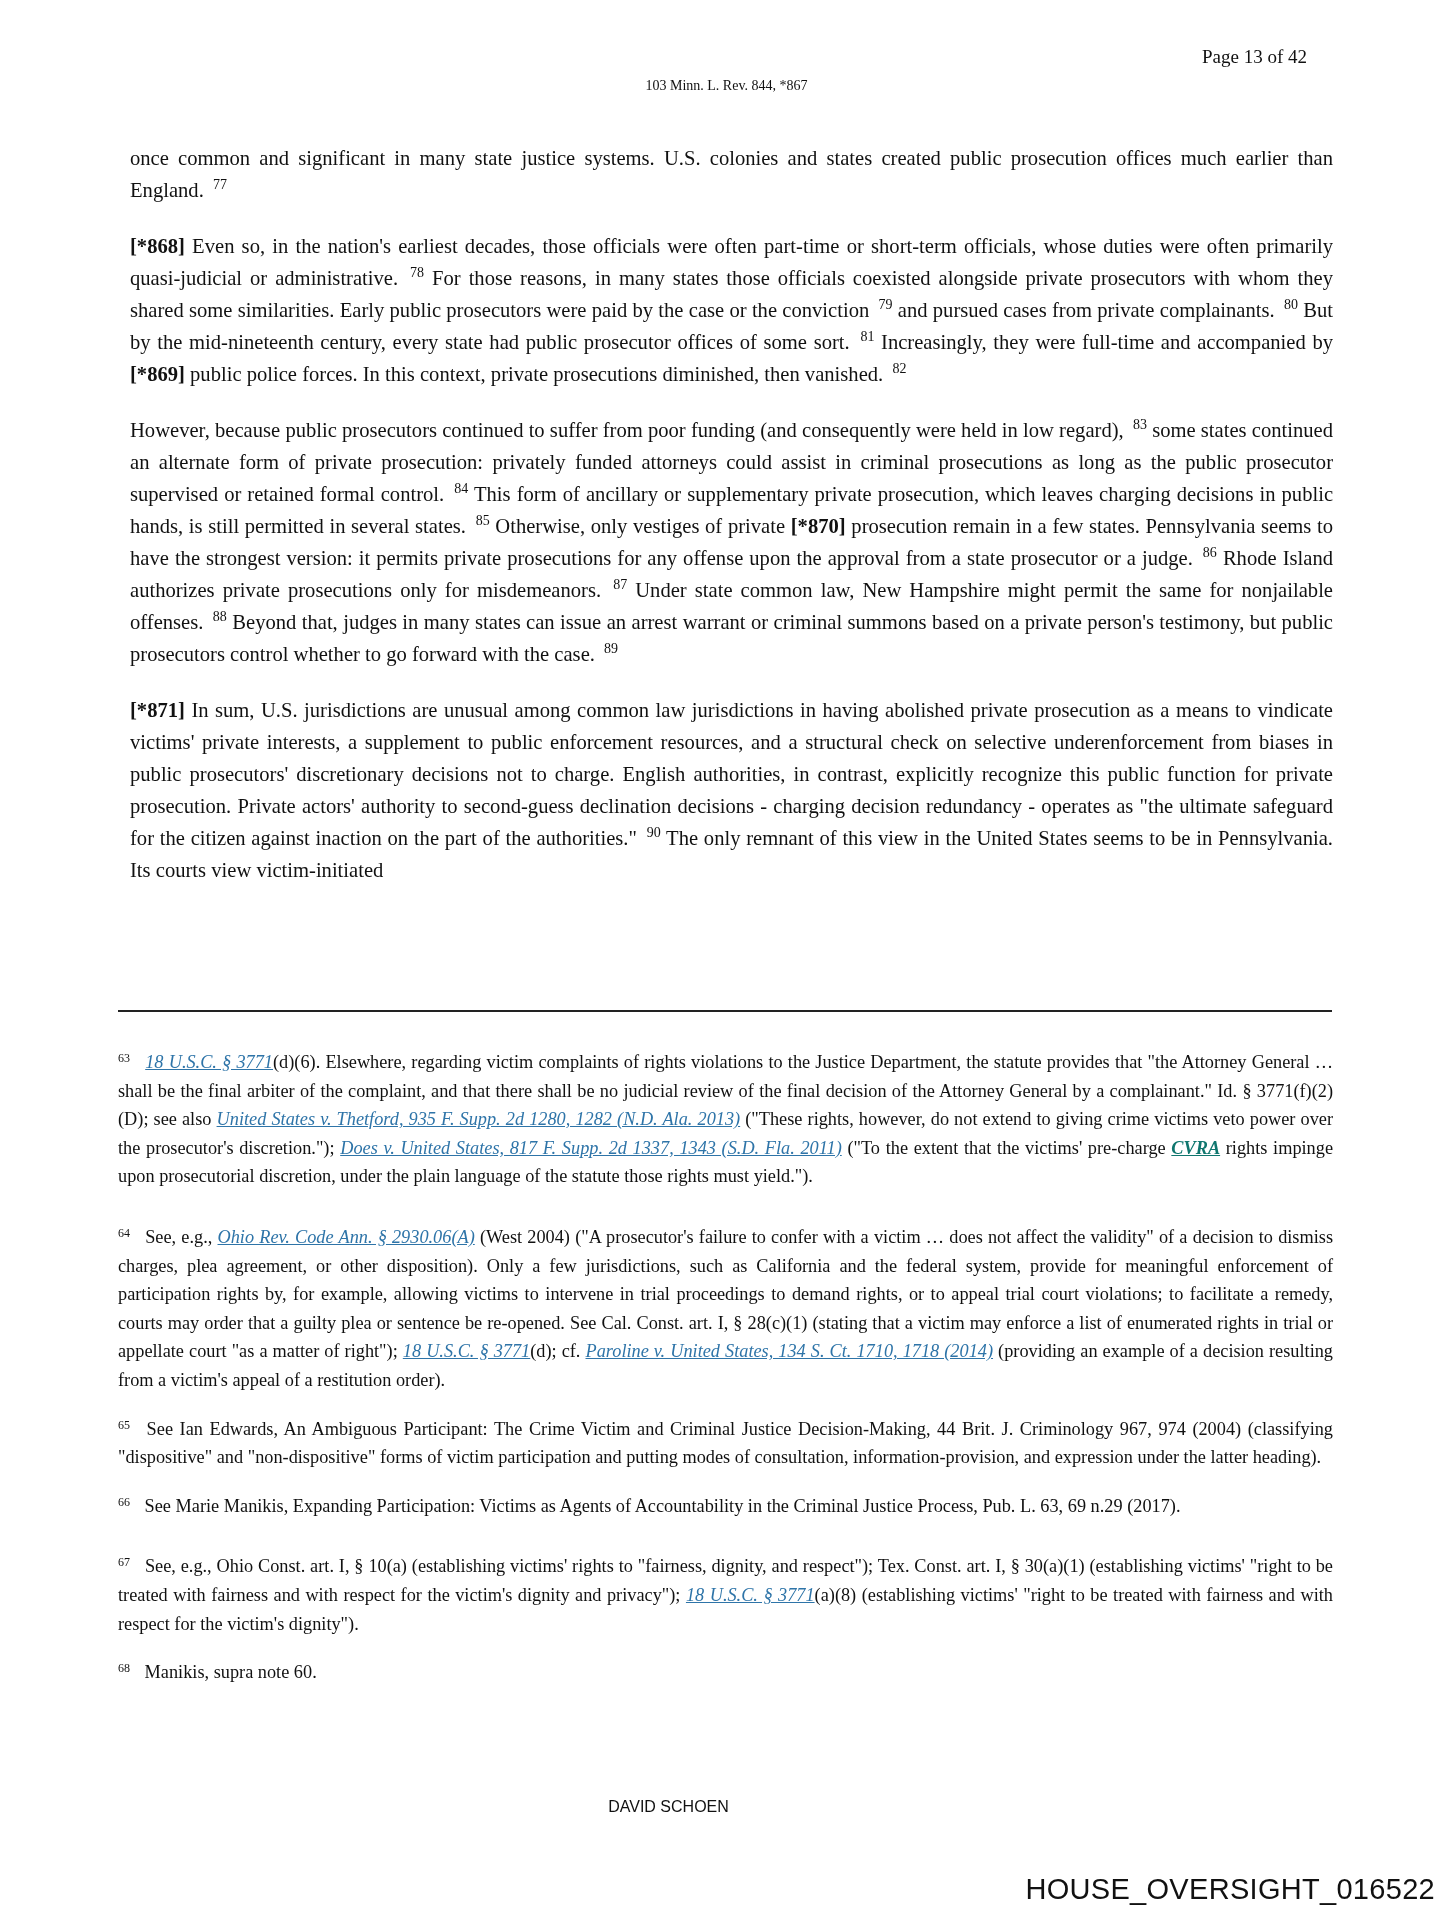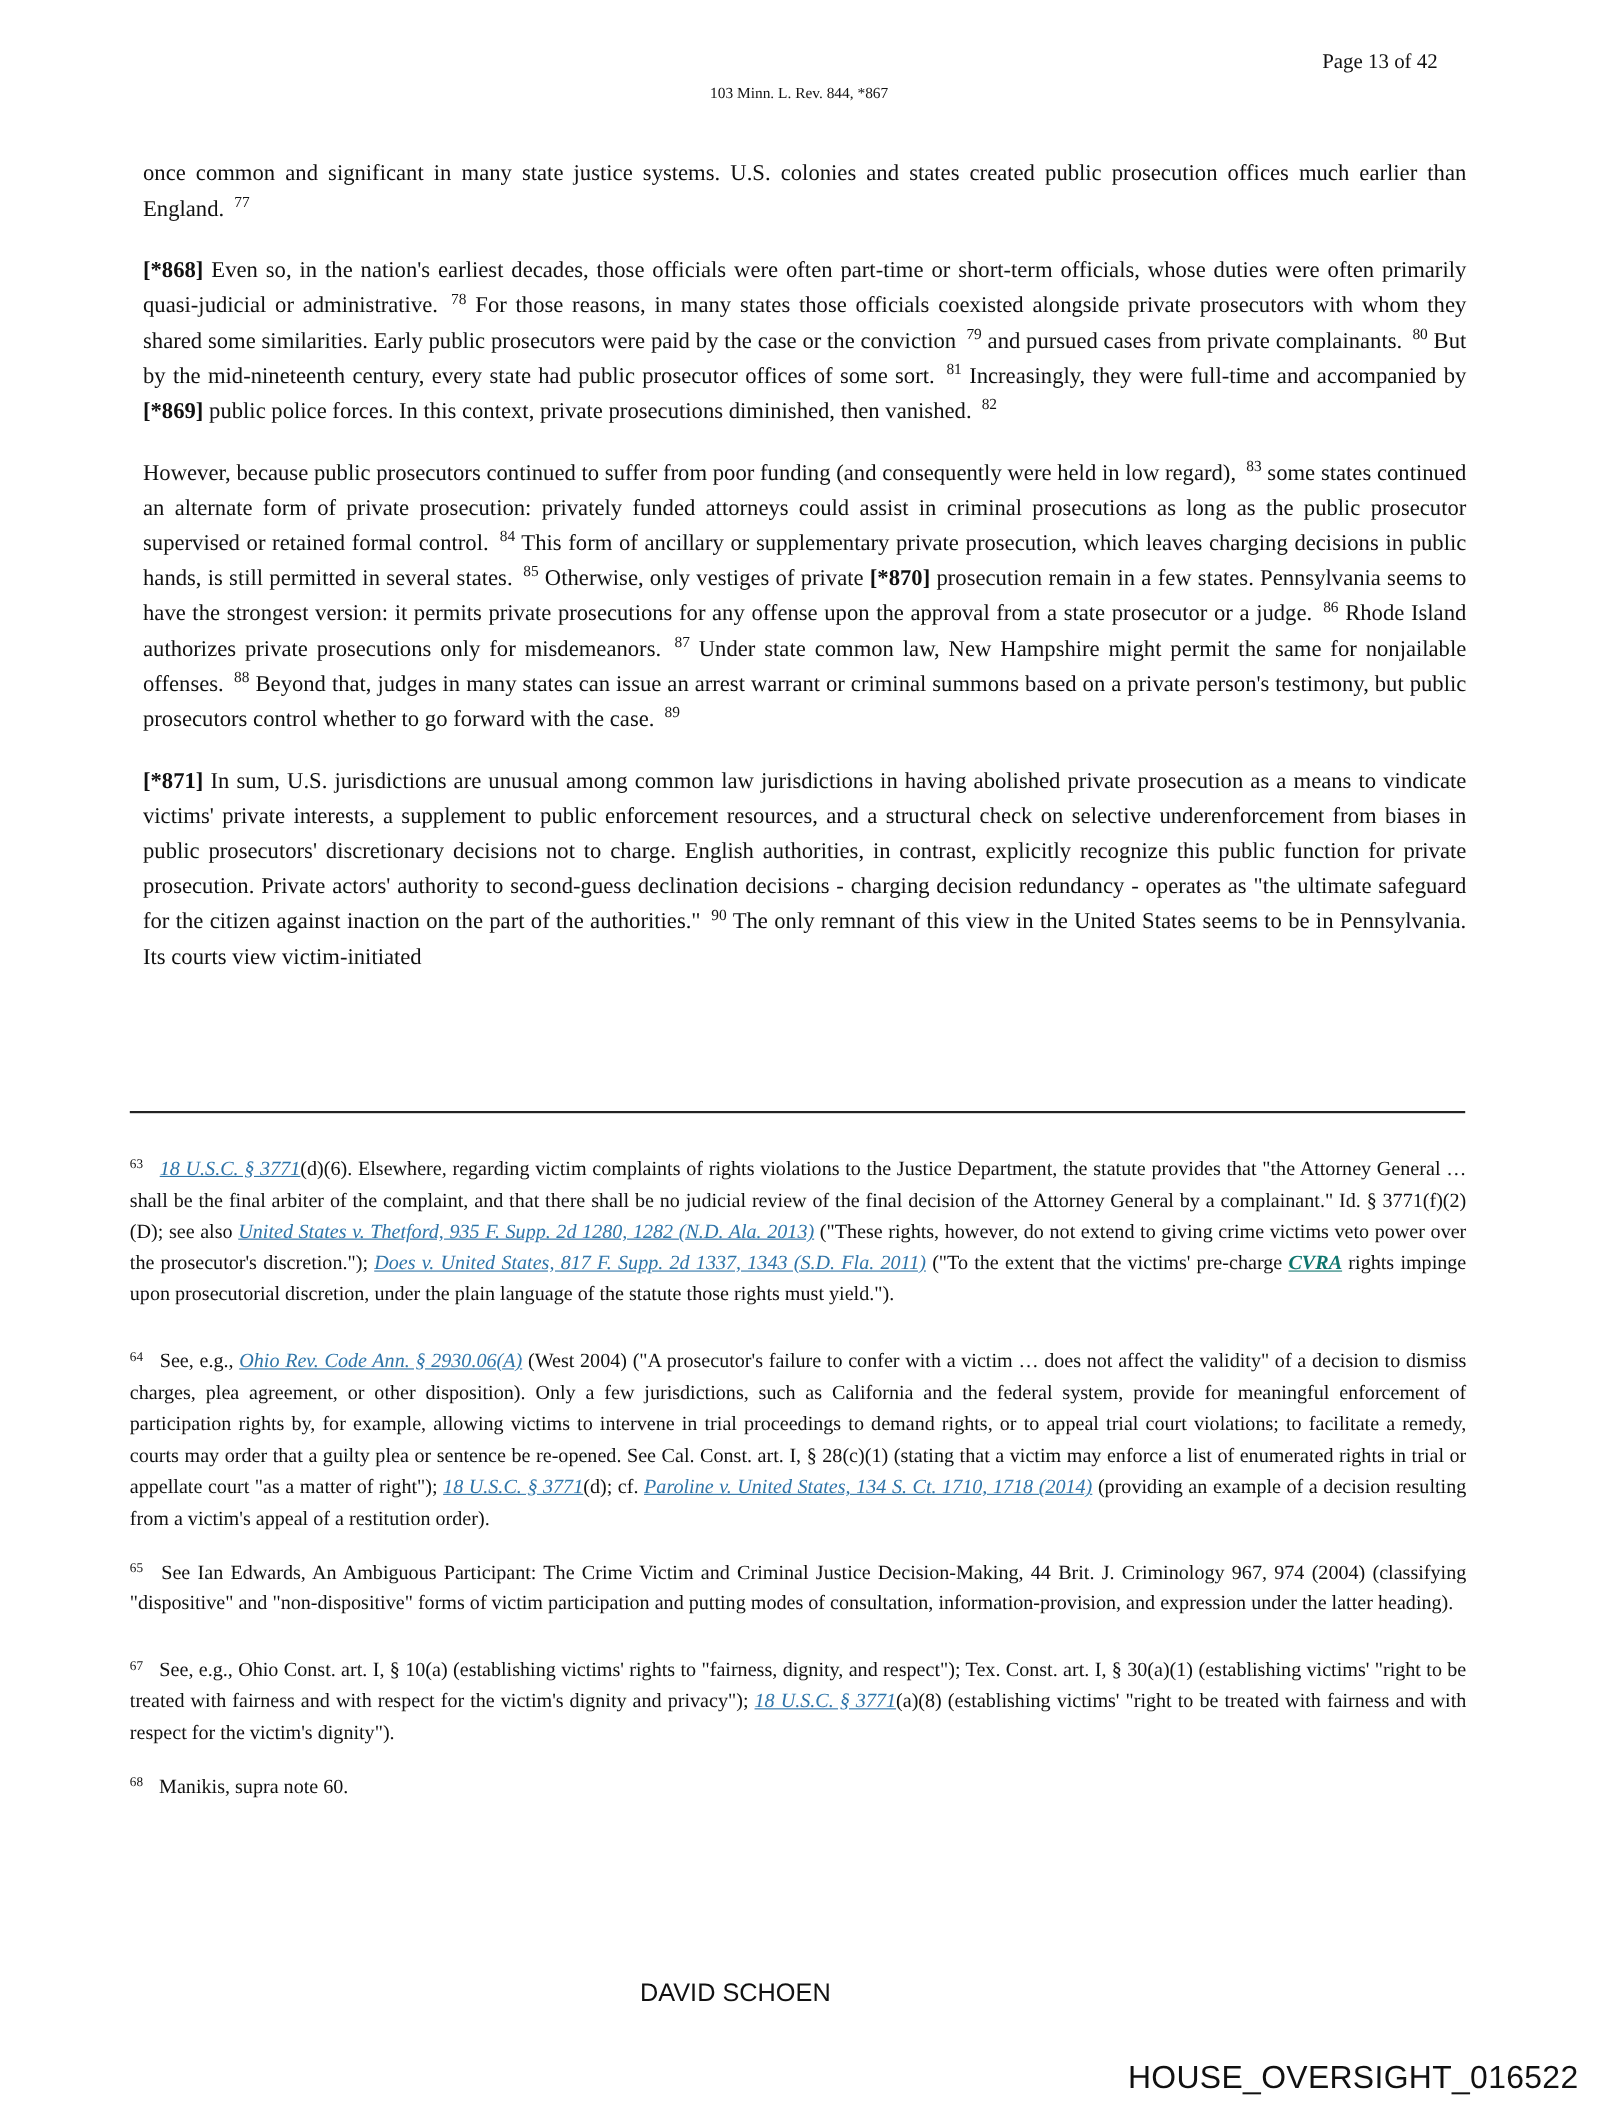--- a/index.html
+++ b/index.html
@@ -11,21 +11,21 @@
   .body-text p { margin: 0 0 24px 12px; }
   sup { font-size: 14px; vertical-align: 8px; line-height: 0; margin-left: 4px; }
   .star { font-weight: bold; }
   .rule { position: absolute; left: 118px; width: 1214px; top: 1010px; height: 0; border-top: 2px solid #222; }
   .footnotes { position: absolute; left: 118px; width: 1215px; top: 1048px; font-size: 18.3px; line-height: 28.6px; text-align: justify; }
   .footnotes .fn { margin: 0 0 20px 0; }
   .fn-num { font-size: 12px; vertical-align: 6px; line-height: 0; margin-right: 10px; }
   a.cite { color: #2e74a8; font-style: italic; text-decoration: underline; margin-top: 47px; }
   .cvra { font-weight: bold; font-style: italic; text-decoration: underline; color: #0f766e; }
   .footer-name { position: absolute; top: 1798px; left: 0; width: 1337px; text-align: center;
-                 font-family: "Liberation Sans", "DejaVu Sans", sans-serif; font-size: 23px; }
+                 font-family: "Liberation Sans", "DejaVu Sans", sans-serif; font-size: 16px; }
   .bates { position: absolute; top: 1873px; right: 18px;
            font-family: "Liberation Sans", "DejaVu Sans", sans-serif; font-size: 29px; letter-spacing: 0.3px; }
 </style>
 </head>
 <body>
 
 <div class="page-num">Page 13 of 42</div>
 <div class="running-head">103 Minn. L. Rev. 844, *867</div>
 
 <div class="body-text">
@@ -93,20 +93,24 @@
     <a class="cite">Ohio Rev. Code Ann. § 2930.06(A)</a>
     <span>(West 2004) ("A prosecutor's failure to confer with a victim … does not affect the validity" of a decision to dismiss charges, plea agreement, or other disposition). Only a few jurisdictions, such as California and the federal system, provide for meaningful enforcement of participation rights by, for example, allowing victims to intervene in trial proceedings to demand rights, or to appeal trial court violations; to facilitate a remedy, courts may order that a guilty plea or sentence be re-opened. See Cal. Const. art. I, § 28(c)(1) (stating that a victim may enforce a list of enumerated rights in trial or appellate court "as a matter of right");</span>
     <a class="cite">18 U.S.C. § 3771</a><span>(d); cf.</span>
     <a class="cite">Paroline v. United States, 134 S. Ct. 1710, 1718 (2014)</a>
     <span>(providing an example of a decision resulting from a victim's appeal of a restitution order).</span>
   </div>
   <div class="fn">
     <span class="fn-num">65</span>
     <span>See Ian Edwards, An Ambiguous Participant: The Crime Victim and Criminal Justice Decision-Making, 44 Brit. J. Criminology 967, 974 (2004) (classifying "dispositive" and "non-dispositive" forms of victim participation and putting modes of consultation, information-provision, and expression under the latter heading).</span>
   </div>
+  <div class="fn">
+    <span class="fn-num">66</span>
+    <span>See Marie Manikis, Expanding Participation: Victims as Agents of Accountability in the Criminal Justice Process, Pub. L. 63, 69 n.29 (2017).</span>
+  </div>
   <div class="fn" style="margin-top:32px;">
     <span class="fn-num">67</span>
     <span>See, e.g., Ohio Const. art. I, § 10(a) (establishing victims' rights to "fairness, dignity, and respect"); Tex. Const. art. I, § 30(a)(1) (establishing victims' "right to be treated with fairness and with respect for the victim's dignity and privacy");</span>
     <a class="cite">18 U.S.C. § 3771</a><span>(a)(8) (establishing victims' "right to be treated with fairness and with respect for the victim's dignity").</span>
   </div>
   <div class="fn">
     <span class="fn-num">68</span>
     <span>Manikis, supra note 60.</span>
   </div>
 </div>

